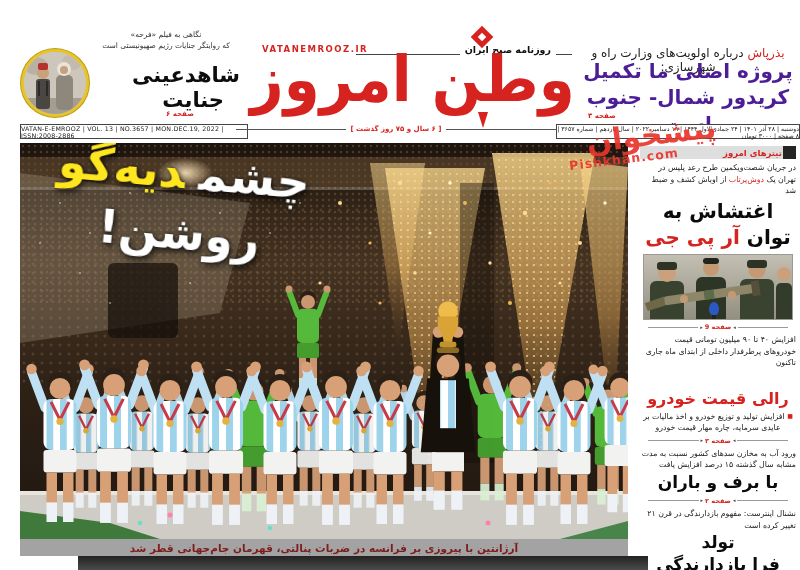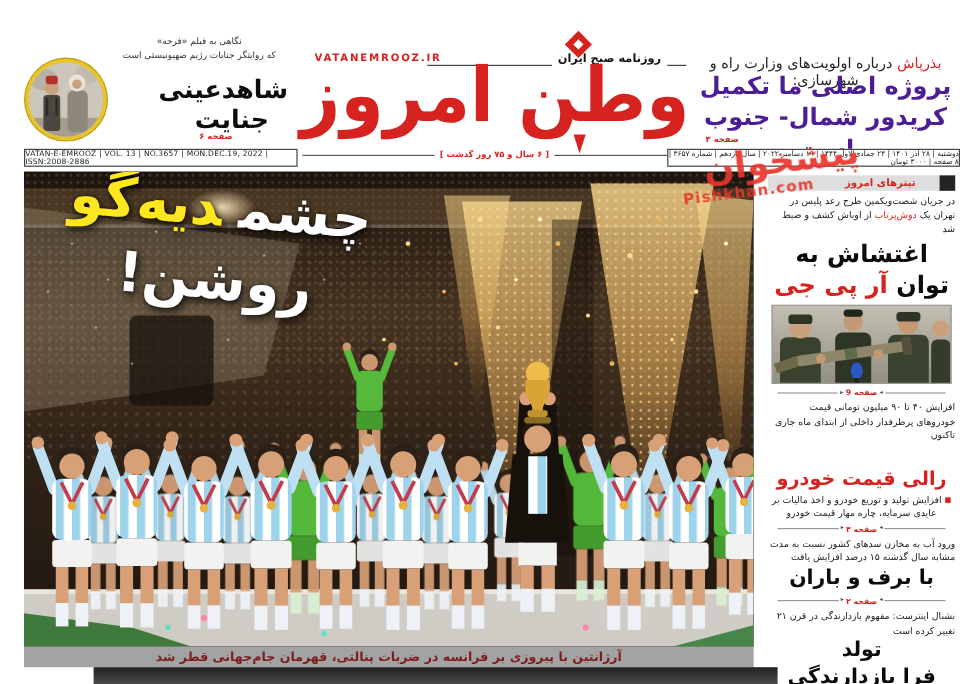--- a/index.html
+++ b/index.html
@@ -30,21 +30,21 @@
   .m-tagline .short{width:16px;}
   .m-tagline .long{flex:1;}
   .m-logo{position:absolute;left:250px;top:48px;width:325px;text-align:center;font-size:58px;
           font-weight:bold;color:#d6231f;line-height:1.1;transform:scaleY(1.08);}
   .m-ornament{position:absolute;left:472px;top:27px;width:22px;height:22px;z-index:3;}
   .m-ornament .diamond{position:absolute;left:2px;top:2px;width:16px;height:16px;background:#d6231f;
           transform:rotate(45deg);}
   .m-ornament .diamond::after{content:"";position:absolute;left:5px;top:5px;width:6px;height:6px;background:#fff;}
   .m-drop{position:absolute;left:478px;top:112px;width:0;height:0;border-left:5px solid transparent;
           border-right:5px solid transparent;border-top:16px solid #d6231f;z-index:3;}
-  .m-counter{position:absolute;left:252px;top:125px;width:320px;display:flex;align-items:center;gap:4px;}
+  .m-counter{position:absolute;left:236px;top:125px;width:320px;display:flex;align-items:center;gap:4px;}
   .m-counter .ct{font-size:7px;font-weight:bold;color:#d6231f;white-space:nowrap;}
   .m-counter .rule{flex:1;background:#555;}
 
   
   .rs-kicker{position:absolute;left:580px;top:46px;width:216px;text-align:center;font-size:12px;color:#222;}
   .rs-headline{position:absolute;left:580px;top:58px;width:216px;text-align:center;font-weight:bold;
                font-size:20px;color:#4c1d95;line-height:1.32;}
   .rs-page{position:absolute;left:588px;top:112px;font-size:7px;font-weight:bold;color:#d6231f;}
   .date-fa{position:absolute;left:556px;top:124px;width:242px;height:13px;border:1px solid #444;
            display:flex;align-items:center;justify-content:center;font-size:6.2px;color:#222;background:#fff;}
@@ -56,21 +56,21 @@
   .main-headline .l1{font-size:46px;color:#fff;line-height:1.2;}
   .main-headline .l1 .y{color:#ffe71f;margin-right:14px;}
   .main-headline .l2{font-size:46px;color:#fff;line-height:1.2;margin-top:6px;}
   .caption{position:absolute;left:20px;top:539px;width:608px;height:17px;background:#a3a3a3;
            display:flex;align-items:center;justify-content:center;font-size:10.5px;font-weight:bold;color:#7d1d1d;}
   .ad-bar{position:absolute;left:78px;top:556px;width:570px;height:14px;
           background:linear-gradient(#222,#4b4b4b);}
 
   
   .sidebar{position:absolute;left:640px;top:146px;width:156px;}
-  .sb-header{height:13px;background:#dedede;display:flex;align-items:center;gap:20px;}
+  .sb-header{height:13px;background:#dedede;display:flex;align-items:center;gap:1px;}
   .sb-header .sq{width:13px;height:13px;background:#242424;flex:0 0 auto;}
   .sb-title{font-size:8.5px;font-weight:bold;color:#d6231f;}
   .sb-kicker{font-size:7.8px;color:#1a1a1a;text-align:right;line-height:1.5;margin-top:3px;}
   .sb-h-xl{font-size:20px;font-weight:bold;color:#0b0b0b;text-align:center;line-height:1.3;margin-top:1px;}
   .sb-photo{width:148px;height:64px;margin:4px auto 2px;border:1px solid #9a9a92;overflow:hidden;background:#b0ac9e;}
   .sb-h-red{font-size:16px;font-weight:bold;color:#d6231f;text-align:center;line-height:1.25;margin-top:20px;}
   .sb-h-md{font-size:17px;font-weight:bold;color:#0b0b0b;text-align:center;line-height:1.28;margin-top:1px;}
   .sb-bullet{font-size:7.8px;color:#222;text-align:center;line-height:1.45;margin-top:2px;}
   .sb-bullet .bq{color:#d6231f;font-size:6px;vertical-align:1px;}
   .sb-div{display:flex;align-items:center;gap:2px;margin:3px 8px 2px;}

